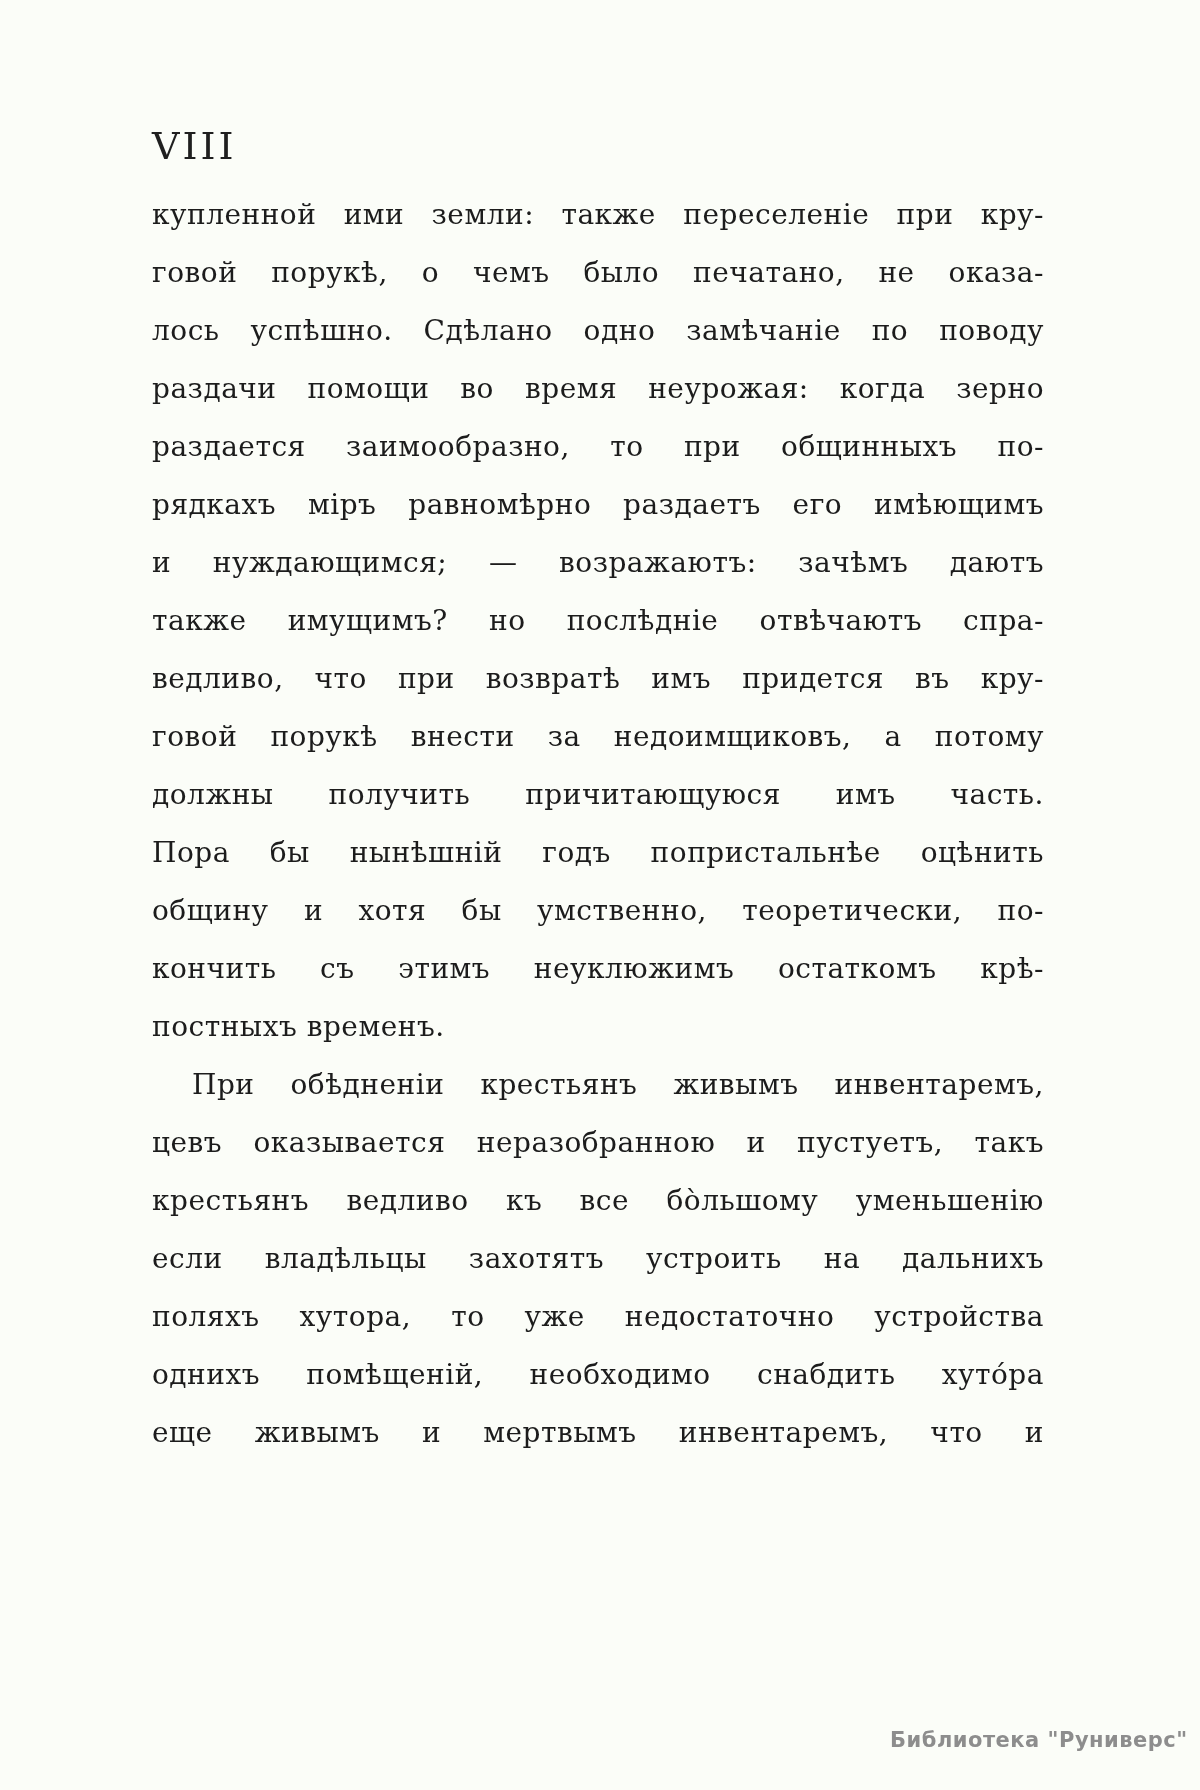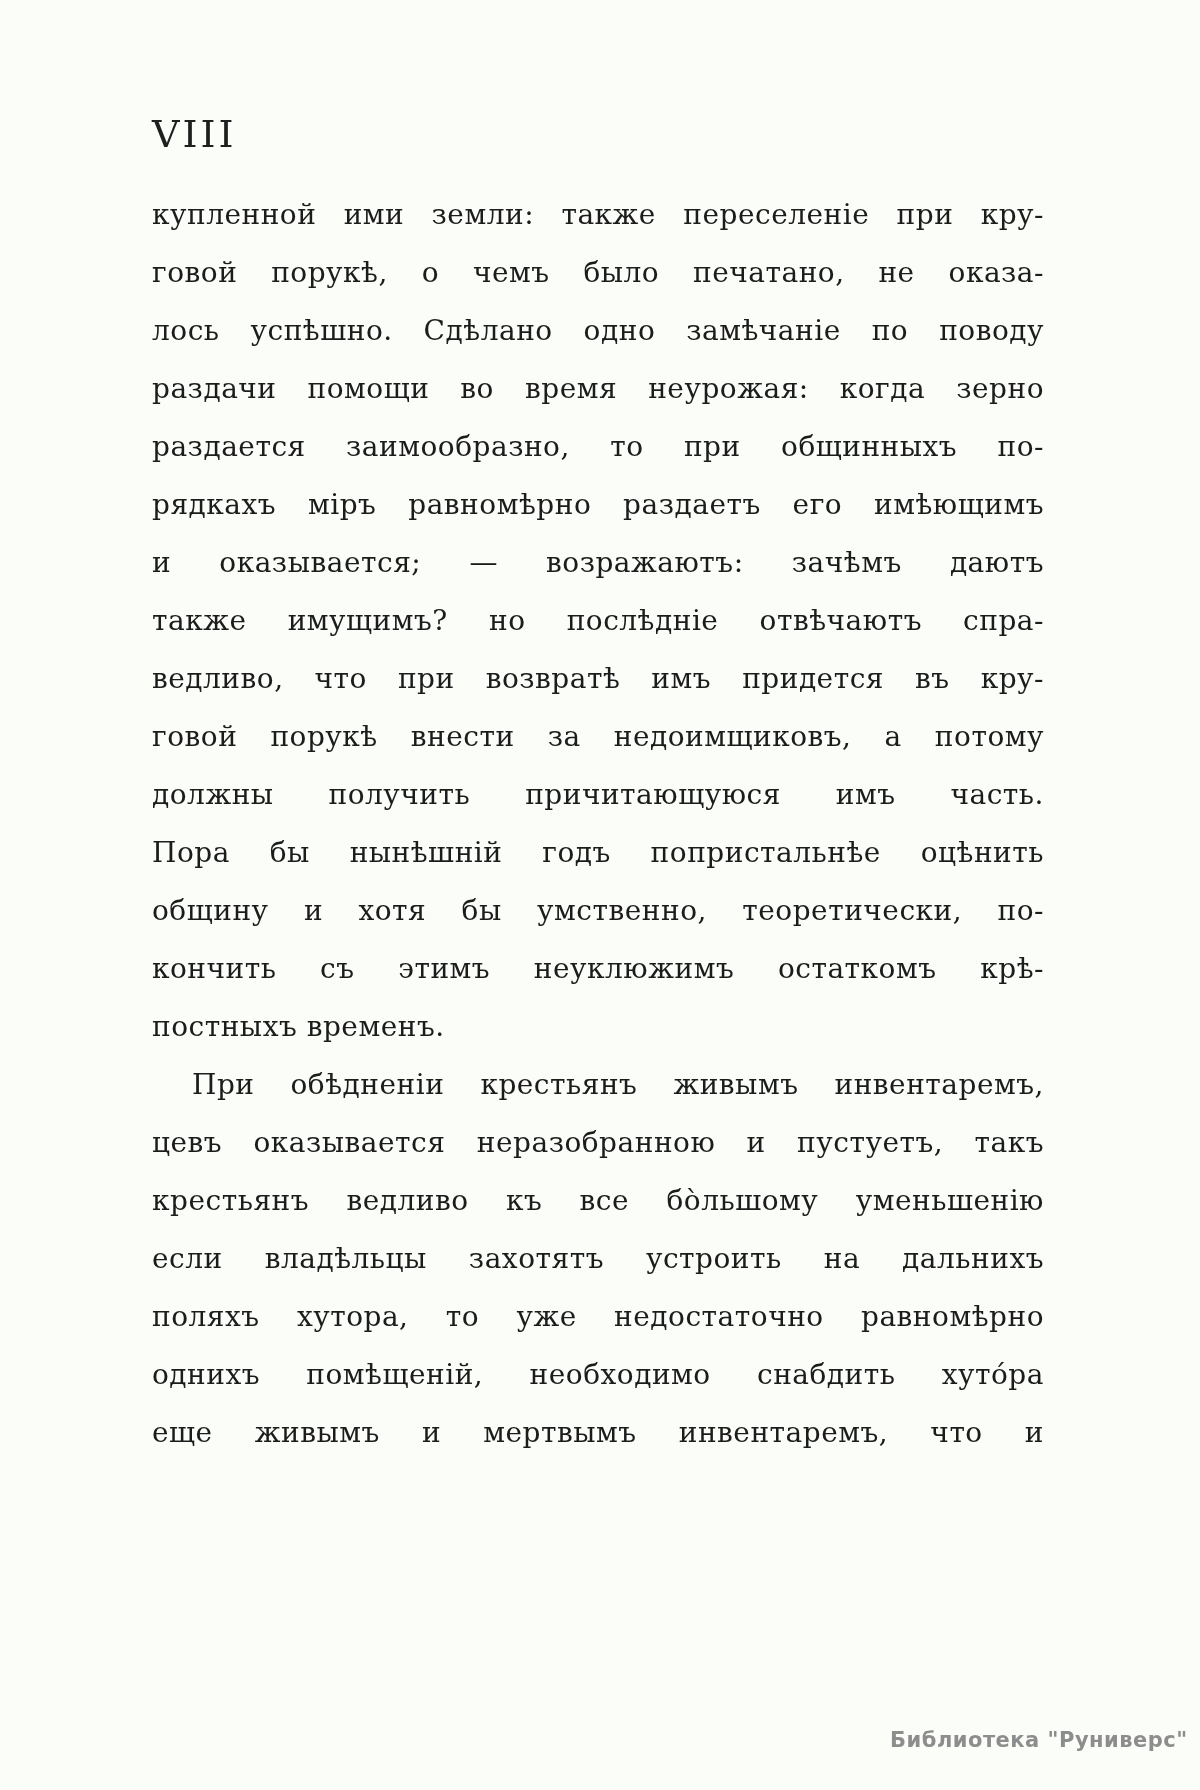--- a/index.html
+++ b/index.html
@@ -14,21 +14,21 @@
     font-family: "DejaVu Serif", serif;
     overflow: hidden;
   }
   .page {
     position: absolute;
     inset: 0;
   }
   .page-number {
     position: absolute;
     left: 152px;
-    top: 112px;
+    top: 124px;
     font-size: 38px;
     letter-spacing: 3px;
     color: #1f1f1f;
   }
   .text-block {
     position: absolute;
     left: 152px;
     top: 186px;
     width: 892px;
     font-size: 28px;
@@ -70,35 +70,35 @@
   <div class="page-number">VIII</div>
 
   <div class="text-block" id="text-block">
       <div class="para">
         <div class="line">купленной ими земли: также переселеніе при кру-</div>
         <div class="line">говой порукѣ, о чемъ было печатано, не оказа-</div>
         <div class="line">лось успѣшно. Сдѣлано одно замѣчаніе по поводу</div>
         <div class="line">раздачи помощи во время неурожая: когда зерно</div>
         <div class="line">раздается заимообразно, то при общинныхъ по-</div>
         <div class="line">рядкахъ міръ равномѣрно раздаетъ его имѣющимъ</div>
-        <div class="line">и оказывается; — возражаютъ: зачѣмъ даютъ</div>
+        <div class="line">и нуждающимся; — возражаютъ: зачѣмъ даютъ</div>
         <div class="line">также имущимъ? но послѣдніе отвѣчаютъ спра-</div>
         <div class="line">ведливо, что при возвратѣ имъ придется въ кру-</div>
         <div class="line">говой порукѣ внести за недоимщиковъ, а потому</div>
         <div class="line">должны получить причитающуюся имъ часть.</div>
         <div class="line">Пора бы нынѣшній годъ попристальнѣе оцѣнить</div>
         <div class="line">общину и хотя бы умственно, теоретически, по-</div>
         <div class="line">кончить съ этимъ неуклюжимъ остаткомъ крѣ-</div>
         <div class="line short">постныхъ временъ.</div>
       </div>
       <div class="para indent">
         <div class="line">При обѣдненіи крестьянъ живымъ инвентаремъ,</div>
         <div class="line">цевъ оказывается неразобранною и пустуетъ, такъ</div>
         <div class="line">крестьянъ ведливо къ все бо̀льшому уменьшенію</div>
         <div class="line">если владѣльцы захотятъ устроить на дальнихъ</div>
-        <div class="line">поляхъ хутора, то уже недостаточно равномѣрно</div>
+        <div class="line">поляхъ хутора, то уже недостаточно устройства</div>
         <div class="line">однихъ помѣщеній, необходимо снабдить хуто́ра</div>
         <div class="line">еще живымъ и мертвымъ инвентаремъ, что и</div>
       </div>
     </div>
 
   <div class="watermark">Библиотека "Руниверс"</div>
 </div>
 
 </body></html>

